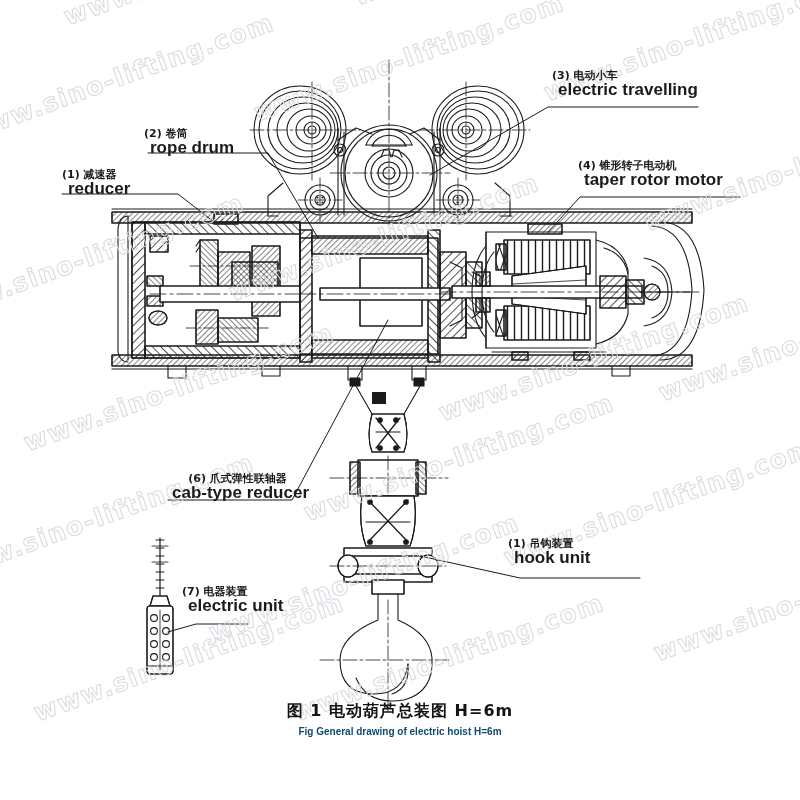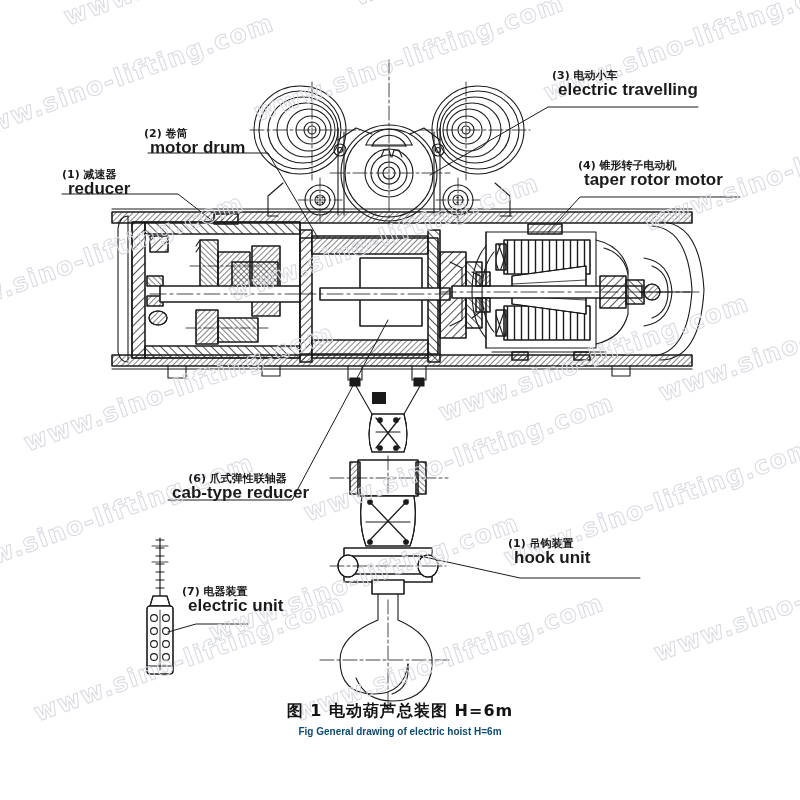--- a/index.html
+++ b/index.html
@@ -509,21 +509,21 @@
       <div class="wm" style="left: 30px; top: 700px; transform: rotate(-20deg); -webkit-text-stroke: 1.1px rgb(216, 218, 224);">www.sino-lifting.com</div>
     </div>
 
   <div id="label-layer">
       <div class="callout" style="left: 62px; top: 167px;">
         <span class="cn">(1) 减速器</span>
         <span class="en">reducer</span>
       </div>
       <div class="callout" style="left: 144px; top: 126px;">
         <span class="cn">(2) 卷筒</span>
-        <span class="en">motor drum</span>
+        <span class="en">rope drum</span>
       </div>
       <div class="callout" style="left: 552px; top: 68px;">
         <span class="cn">(3) 电动小车</span>
         <span class="en">electric travelling</span>
       </div>
       <div class="callout" style="left: 578px; top: 158px;">
         <span class="cn">(4) 锥形转子电动机</span>
         <span class="en">taper rotor motor</span>
       </div>
       <div class="callout" style="left: 508px; top: 536px;">

